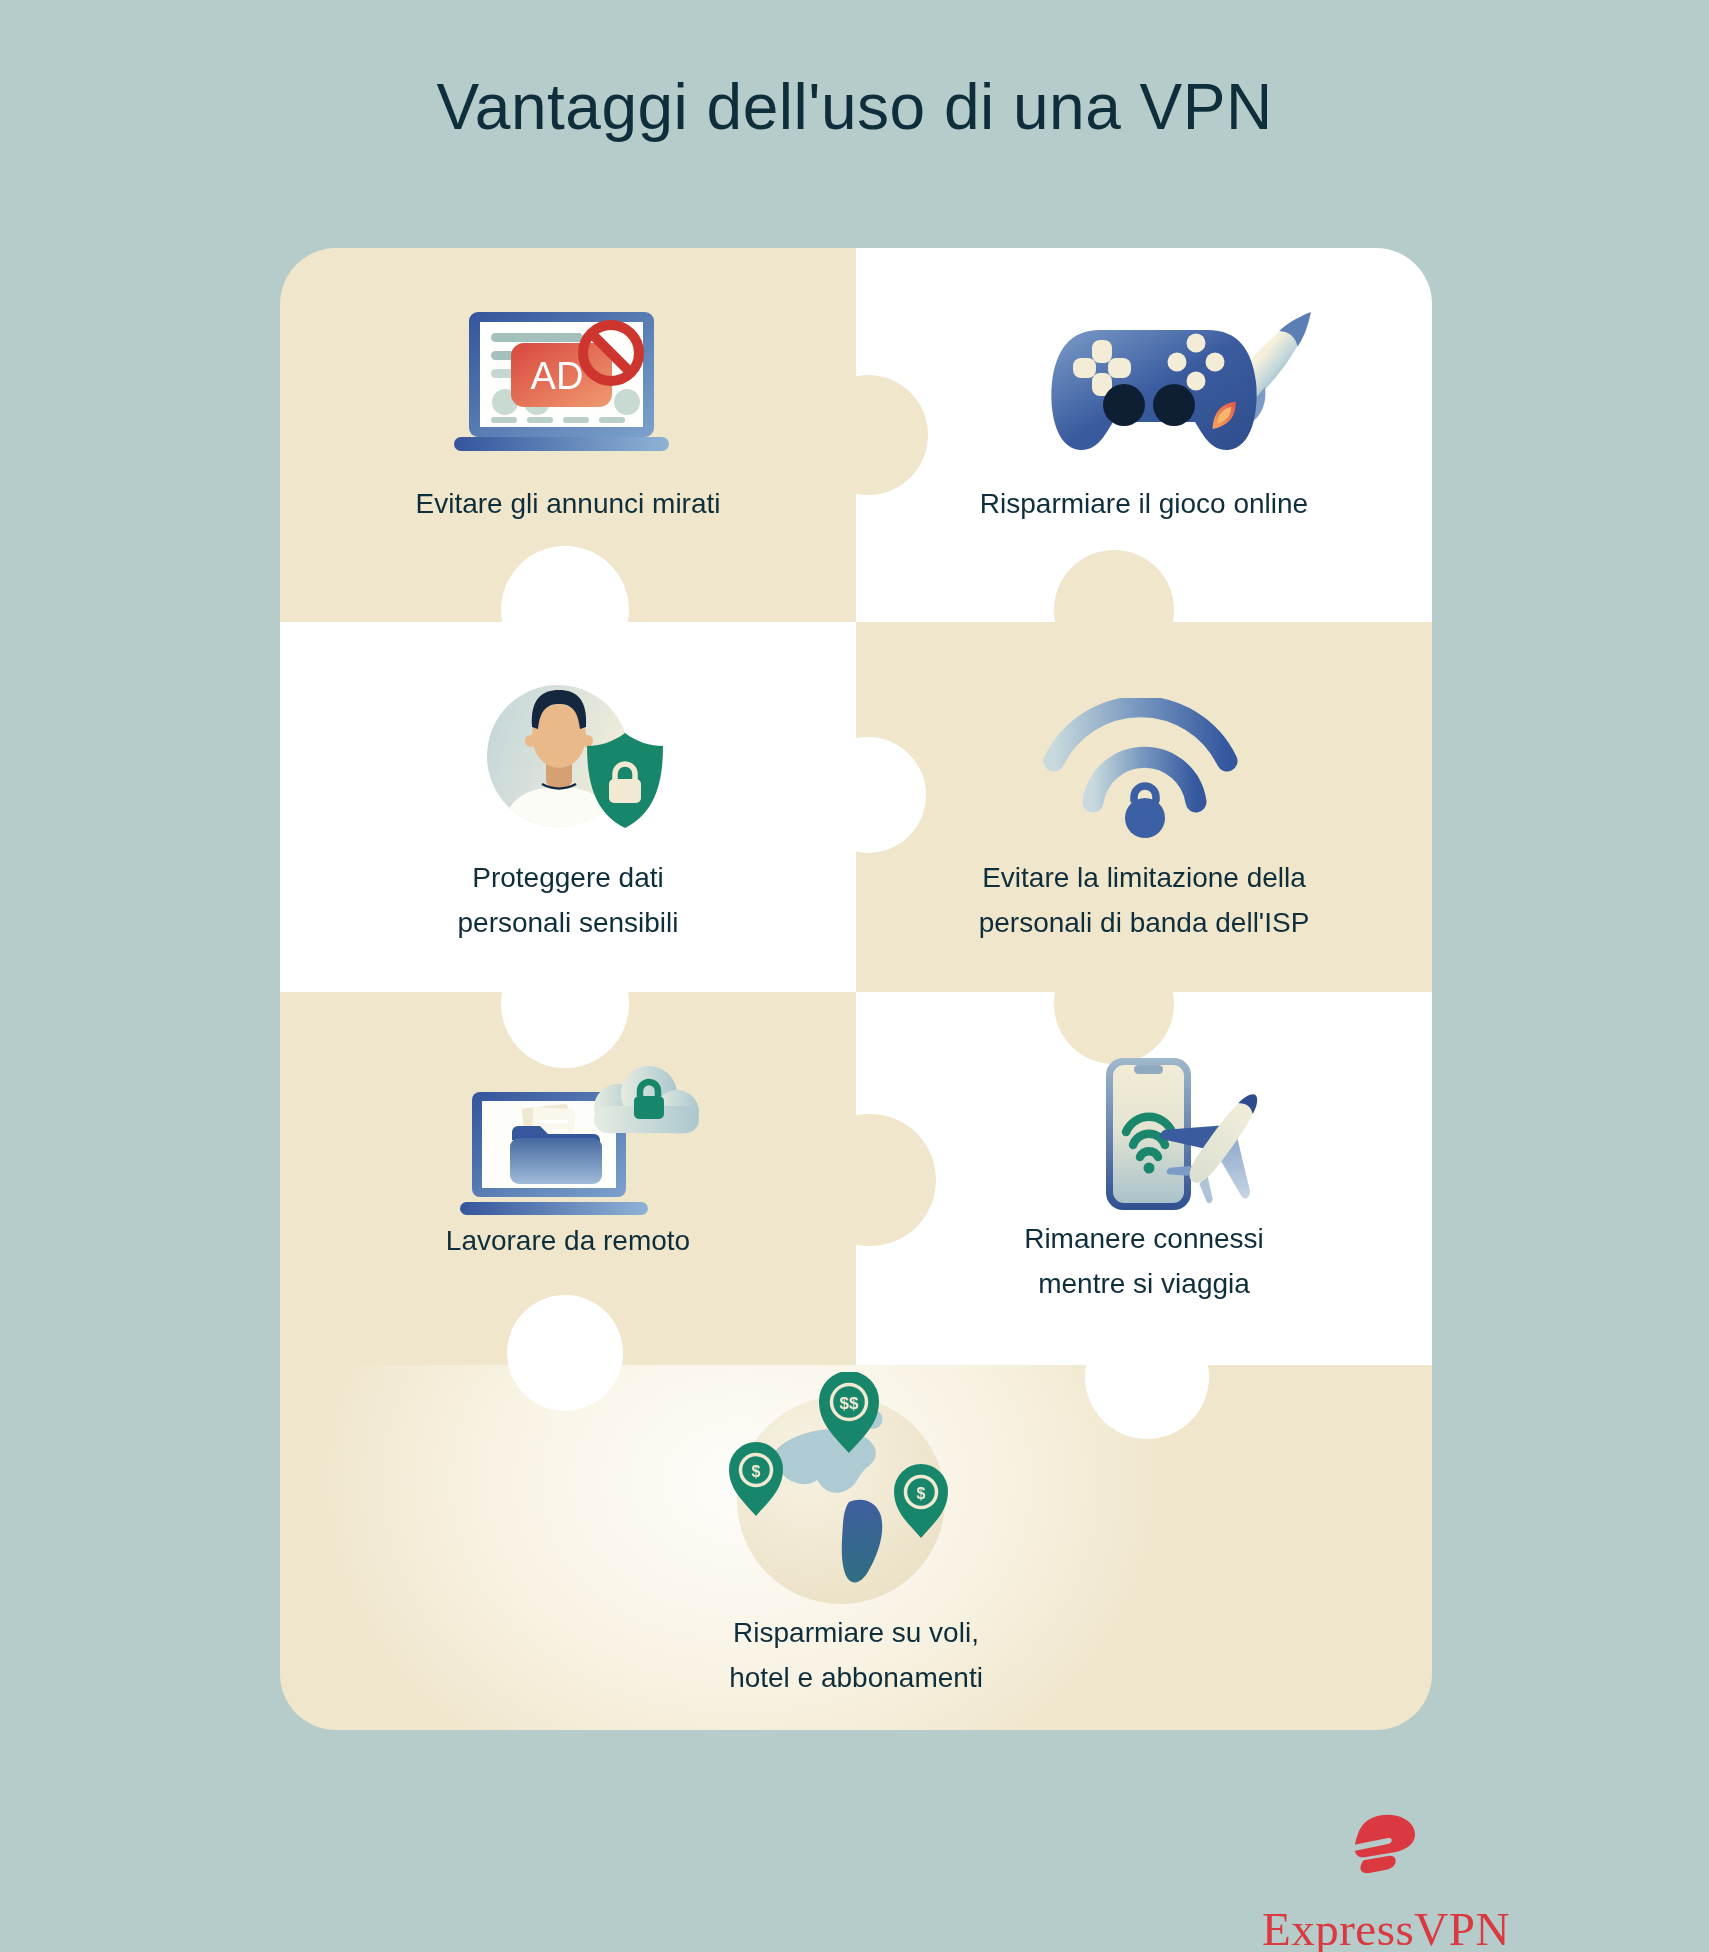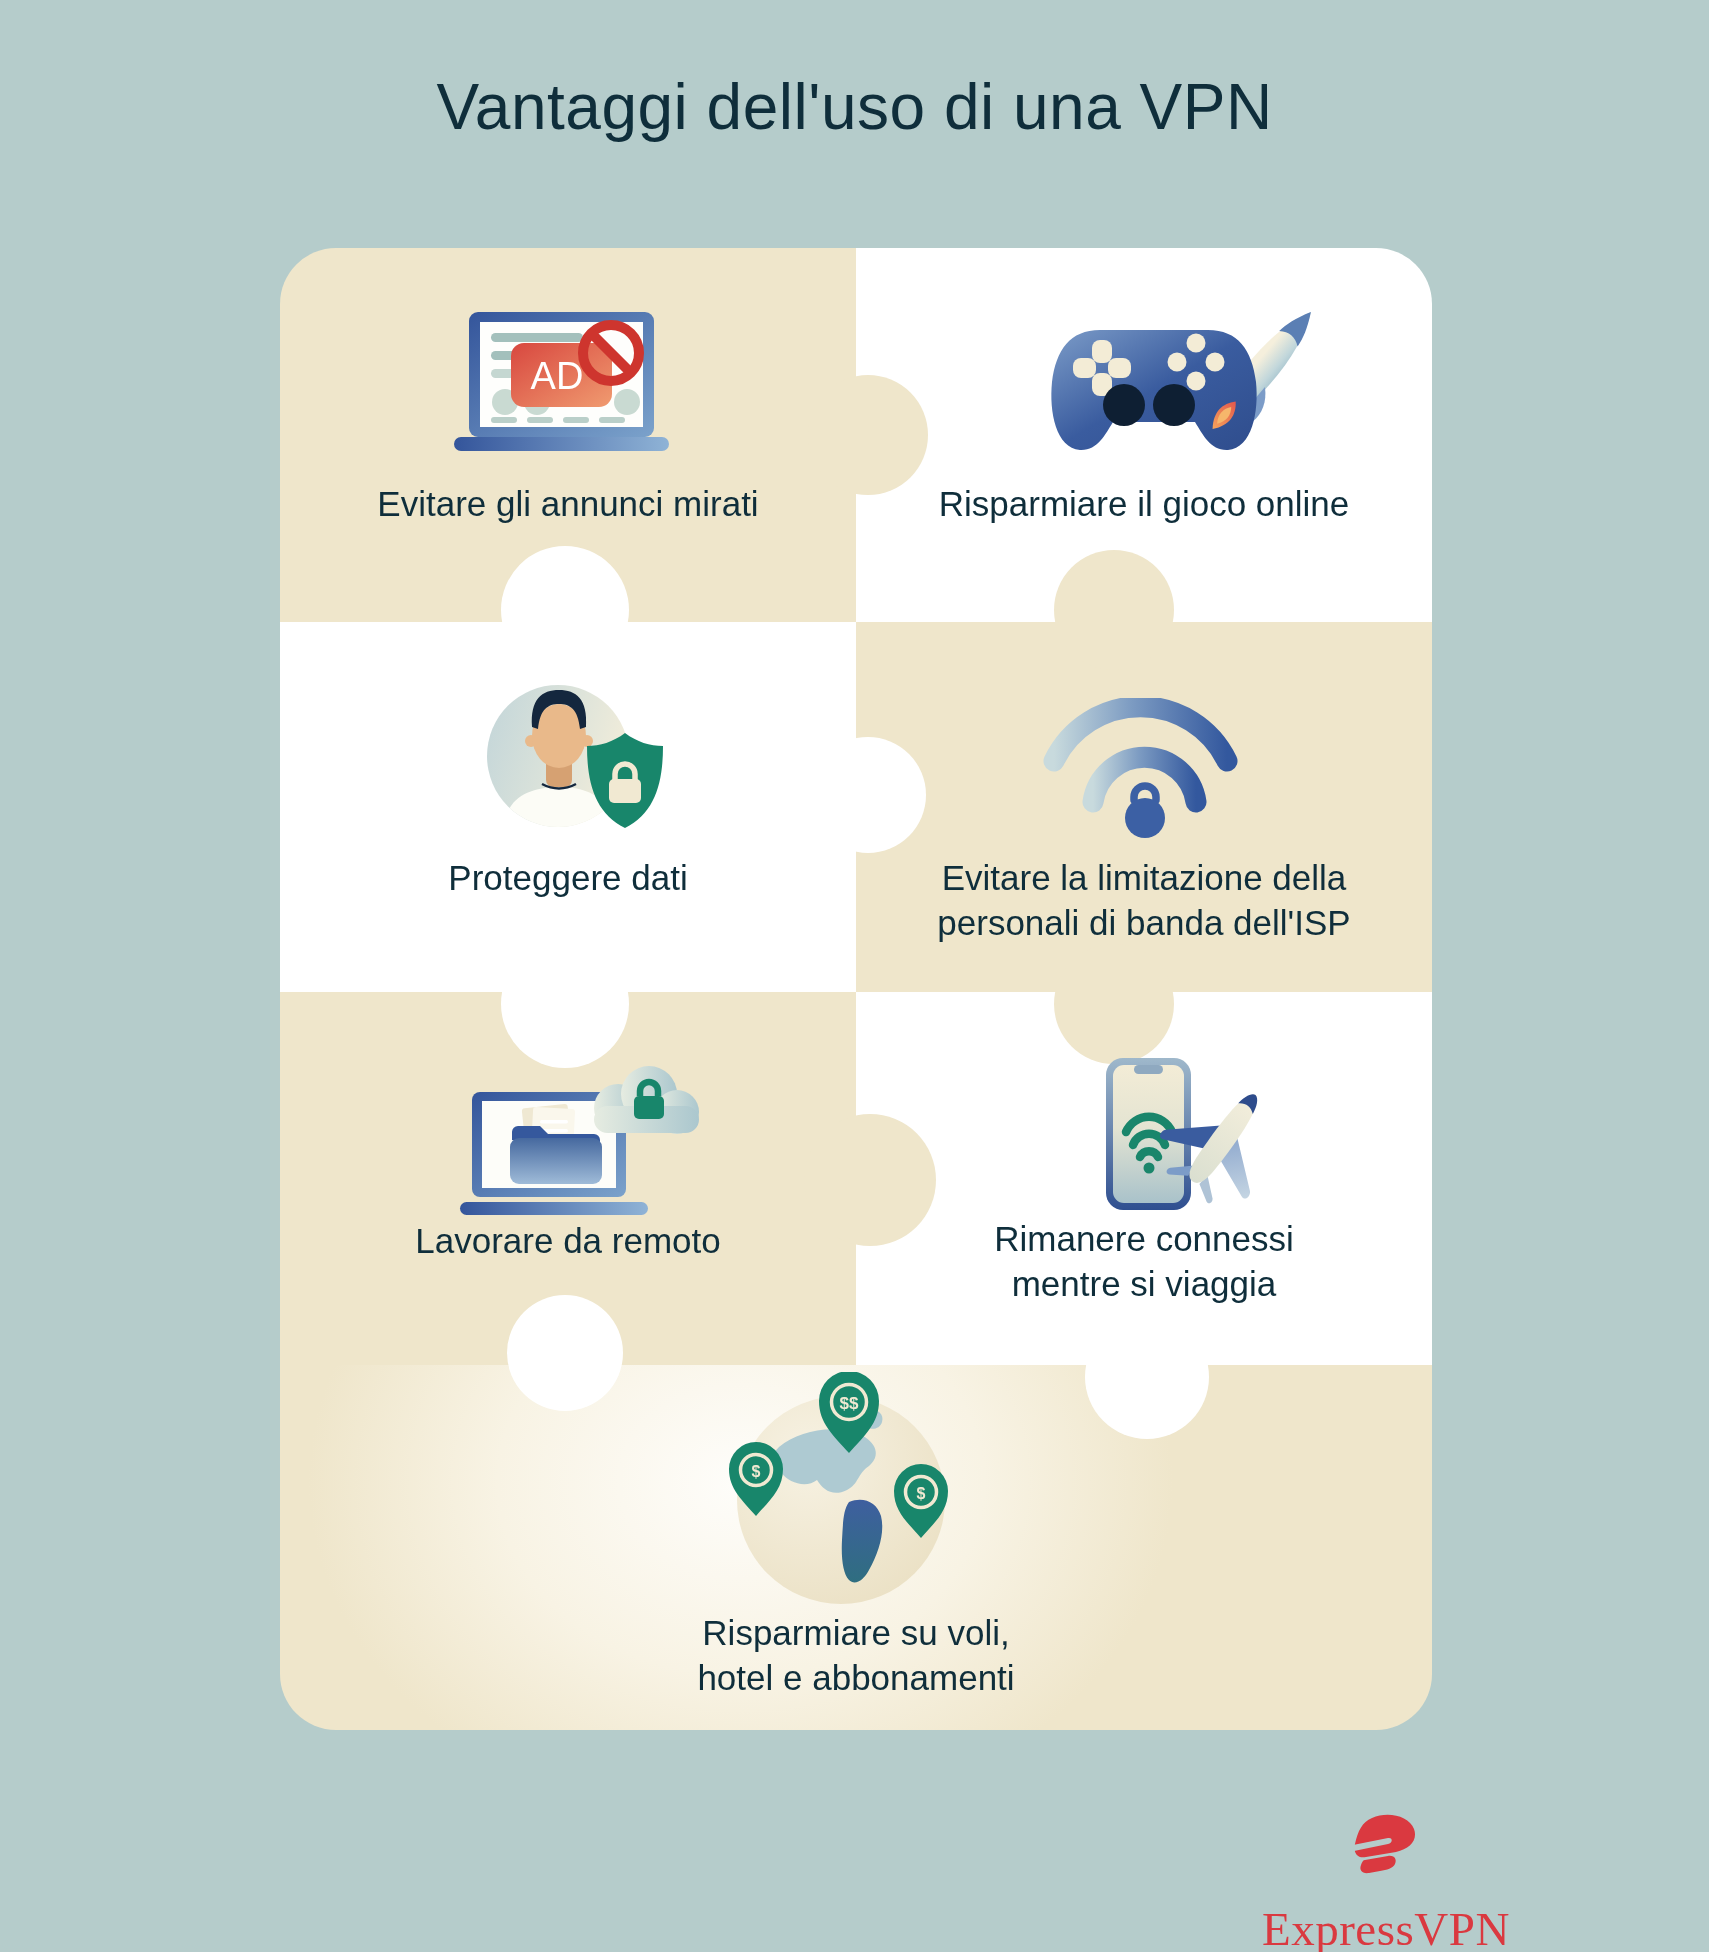--- a/index.html
+++ b/index.html
@@ -28,21 +28,21 @@
   .c6{ left:576px; top:744px; width:576px; height:373px; }
   .c7{ left:0; top:1117px; width:1152px; height:365px;
        background:radial-gradient(540px 430px at 40% 32%, #FEFDFA 0%, #F8F3E4 45%, #EFE6CB 80%); }
   .tab{ position:absolute; border-radius:50%; }
   .tab.tb{ background:#EFE6CB; }
   .tab.tw{ background:#FFFFFF; }
   .icon-wrap{ position:absolute; }
   .icon-wrap svg{ display:block; width:100%; height:100%; }
   .label{
     position:absolute; text-align:center; color:#0F2E3B;
-    font-size:35px; line-height:45px; font-weight:400;
+    font-size:28px; line-height:45px; font-weight:400;
   }
   .label span{ display:block; }
   .lb1{ left:0; top:233px; width:576px; }
   .lb2{ left:576px; top:233px; width:576px; }
   .lb3{ left:0; top:607px; width:576px; }
   .lb4{ left:576px; top:607px; width:576px; }
   .lb5{ left:0; top:970px; width:576px; }
   .lb6{ left:576px; top:968px; width:576px; }
   .lb7{ left:0; top:1362px; width:1152px; }
   .brand{
@@ -335,20 +335,21 @@
     </div>
 
     <p class="label lb1">
       <span>Evitare gli annunci mirati</span>
     </p>
     <p class="label lb2">
       <span>Risparmiare il gioco online</span>
     </p>
     <p class="label lb3">
       <span>Proteggere dati</span>
+      <span>personali sensibili</span>
     </p>
     <p class="label lb4">
       <span>Evitare la limitazione della</span>
       <span>personali di banda dell'ISP</span>
     </p>
     <p class="label lb5">
       <span>Lavorare da remoto</span>
     </p>
     <p class="label lb6">
       <span>Rimanere connessi</span>

